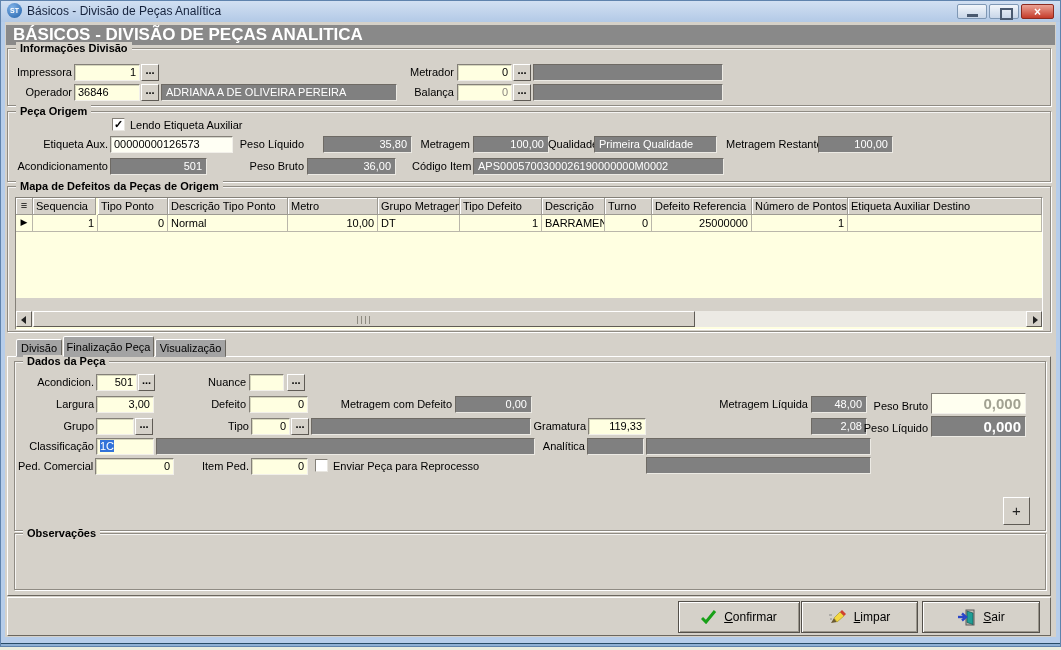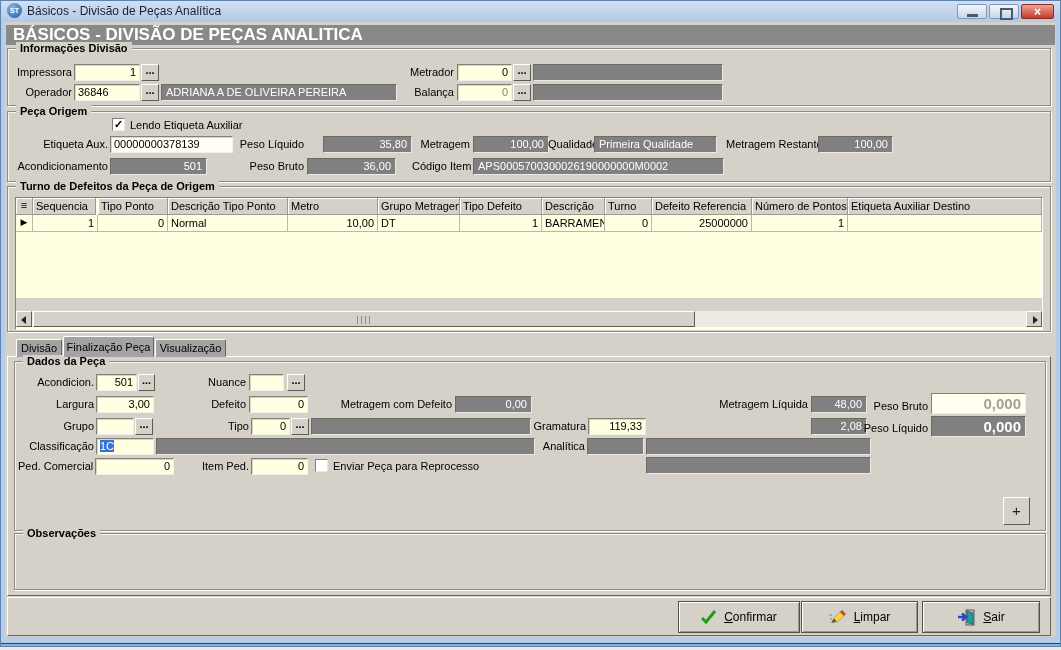--- a/index.html
+++ b/index.html
@@ -93,38 +93,38 @@
   <div class="abs ed r dis" style="left:457px;top:84px;width:55px;height:17px;">0</div>
   <div class="abs b3" style="left:513px;top:84px;width:18px;height:17px;">...</div>
   <div class="abs ro" style="left:533px;top:84px;width:190px;height:17px;"></div>
 
   <div class="abs gb" style="left:7px;top:111px;width:1044px;height:71px;">
     <span class="leg">Peça Origem</span>
   </div>
   <div class="abs cb" style="left:112px;top:118px;">✓</div>
   <div class="abs lbl cl" style="left:130px;top:119px;width:150px;">Lendo Etiqueta Auxiliar</div>
   <div class="abs lbl" style="left:26px;top:138px;width:82px;">Etiqueta Aux.</div>
-  <div class="abs ed" style="left:110px;top:136px;width:123px;height:17px;background:#fffff4;">00000000378139</div>
+  <div class="abs ed" style="left:110px;top:136px;width:123px;height:17px;background:#fffff4;">00000000126573</div>
   <div class="abs lbl" style="left:234px;top:138px;width:70px;">Peso Líquido</div>
   <div class="abs ro r" style="left:307px;top:136px;width:89px;height:17px;margin-left:16px;">35,80</div>
   <div class="abs lbl" style="left:416px;top:138px;width:54px;">Metragem</div>
   <div class="abs ro r" style="left:473px;top:136px;width:76px;height:17px;">100,00</div>
   <div class="abs lbl" style="left:548px;top:138px;width:44px;">Qualidade</div>
   <div class="abs ro" style="left:594px;top:136px;width:123px;height:17px;">Primeira Qualidade</div>
   <div class="abs lbl" style="left:726px;top:138px;width:90px;">Metragem Restante</div>
   <div class="abs ro r" style="left:818px;top:136px;width:75px;height:17px;">100,00</div>
   <div class="abs lbl" style="left:12px;top:160px;width:96px;">Acondicionamento</div>
   <div class="abs ro r" style="left:110px;top:158px;width:97px;height:17px;">501</div>
   <div class="abs lbl" style="left:234px;top:160px;width:70px;">Peso Bruto</div>
   <div class="abs ro r" style="left:307px;top:158px;width:89px;height:17px;">36,00</div>
   <div class="abs lbl" style="left:412px;top:160px;width:58px;">Código Item</div>
   <div class="abs ro" style="left:473px;top:158px;width:251px;height:17px;">APS0005700300026190000000M0002</div>
 
   <div class="abs gb" style="left:7px;top:186px;width:1044px;height:146px;">
-    <span class="leg">Turno de Defeitos da Peça de Origem</span>
+    <span class="leg">Mapa de Defeitos da Peças de Origem</span>
   </div>
   <div class="abs grid" style="left:15px;top:197px;width:1028px;height:133px;">
 
     <div class="gh" style="left:0;width:17px;text-align:center;padding:1px 0;">≡</div>
     <div class="gh" style="left:17px;width:63px;"><span>Sequencia</span><span class="sortasc"></span></div>
     <div class="gh" style="left:82px;width:70px;">Tipo Ponto</div>
     <div class="gh" style="left:152px;width:120px;">Descrição Tipo Ponto</div>
     <div class="gh" style="left:272px;width:90px;">Metro</div>
     <div class="gh" style="left:362px;width:82px;">Grupo Metragem</div>
     <div class="gh" style="left:444px;width:82px;">Tipo Defeito</div>

